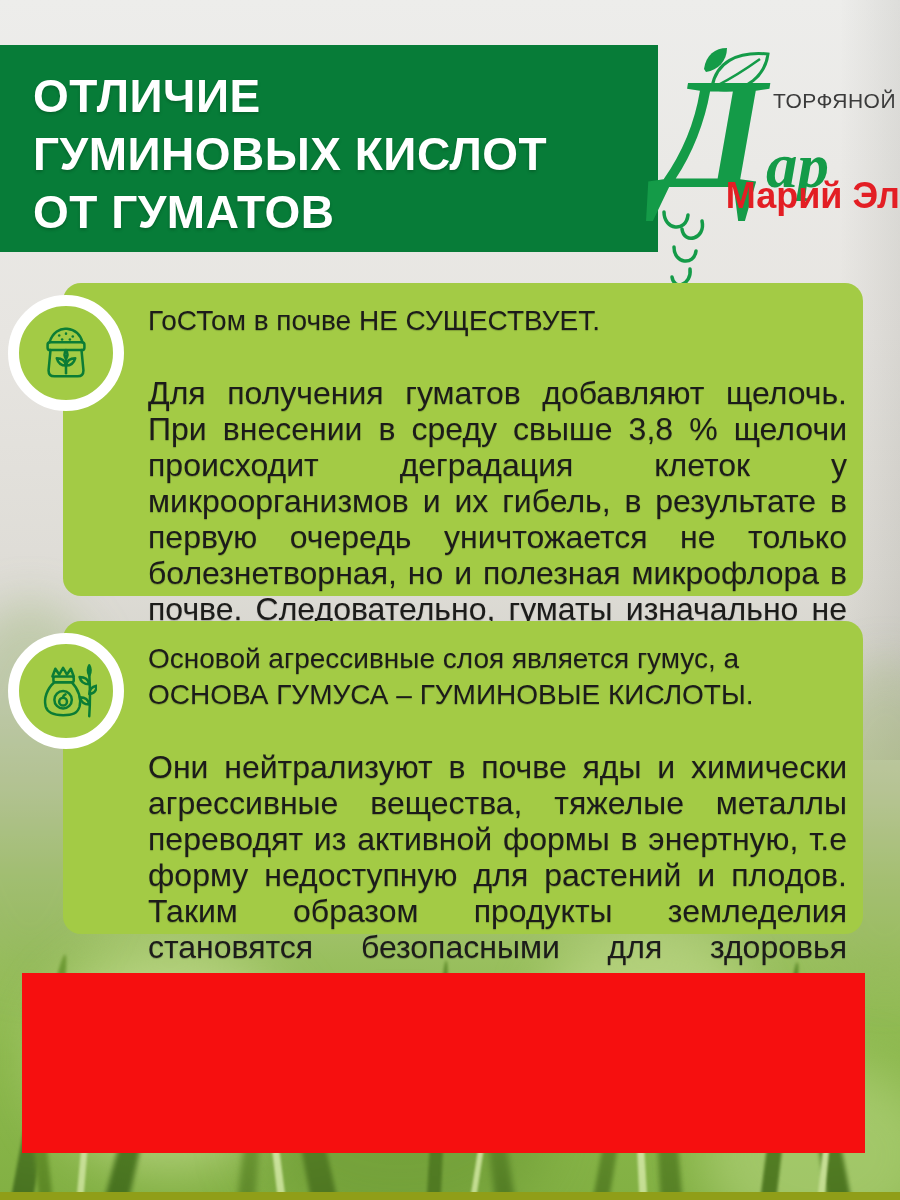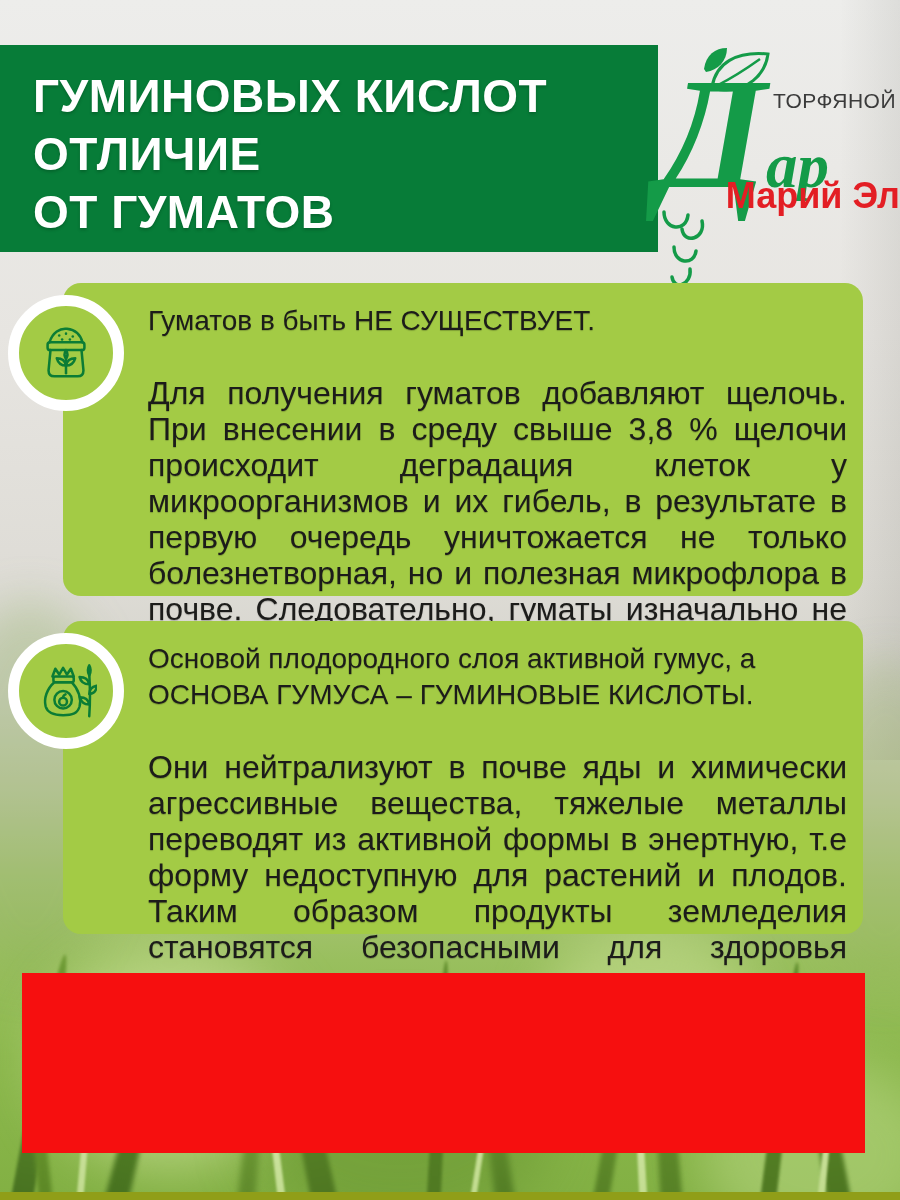--- a/index.html
+++ b/index.html
@@ -118,22 +118,22 @@
     <div class="blade light bw1"></div>
     <div class="blade light bw2"></div>
     <div class="blade light bw3"></div>
     <div class="blade light bw4"></div>
     <div class="blade light bw5"></div>
     <div class="bottom-strip"></div>
   </div>
 
   <header class="header">
     <h1 class="title">
+      <span>ОТЛИЧИЕ</span>
       <span>ГУМИНОВЫХ КИСЛОТ</span>
-      <span>ОТЛИЧИЕ</span>
       <span>ОТ ГУМАТОВ</span>
     </h1>
   </header>
 
   <div class="logo">
     <p class="logo-main">Дар</p>
     <svg class="leaf-svg" width="74" height="52" viewBox="0 0 74 52">
       <path d="M6 24 C8 10 17 3 29 3 C29 16 20 25 8 27 Z" fill="#149b48"></path>
       <path d="M14 42 C18 18 38 6 70 9 C67 31 48 46 26 45 C21 45 17 44 14 42 Z" fill="none" stroke="#149b48" stroke-width="3"></path>
       <path d="M20 40 C34 33 48 24 62 14" fill="none" stroke="#149b48" stroke-width="2.5"></path>
@@ -166,21 +166,21 @@
           <circle cx="25" cy="14" r="1.3"></circle>
             <circle cx="32" cy="12" r="1.3"></circle>
           <circle cx="39" cy="15" r="1.3"></circle>
             <circle cx="28" cy="18" r="1.3"></circle>
           <circle cx="36" cy="18" r="1.3"></circle>
         </g>
       </svg>
     </div>
     <div class="card-text">
       <p class="card-heading">
-        <span>Гуматов в быть НЕ СУЩЕСТВУЕТ.</span>
+        <span>ГоСТом в почве НЕ СУЩЕСТВУЕТ.</span>
         <span></span>
       </p>
       <p class="card-body">Для получения гуматов добавляют щелочь. При внесении в среду свыше 3,8 % щелочи происходит деградация клеток у микроорганизмов и их гибель, в результате в первую очередь уничтожается не только болезнетворная, но и полезная микрофлора в почве. Следовательно, гуматы изначально не могут быть носителями полезной микрофлоры.</p>
     </div>
   </section>
 
   <section class="card card2">
     <div class="icon-circle">
       <svg width="62" height="62" viewBox="0 0 64 64">
         <g fill="none" stroke="#0b7c35" stroke-width="2.6" stroke-linecap="round" stroke-linejoin="round">
@@ -193,21 +193,21 @@
           <path d="M56 14 C57 30 57 44 56 58"></path>
           <path d="M56 25 C50 25 47 22 46 17.5 C51.5 17.5 55 20 56 25 Z"></path>
           <path d="M56 35 C62 34.5 63.5 31 63.5 26.5 C58.5 27.5 56 30 56 35 Z"></path>
           <path d="M56 46 C50 46 47.5 43 46.5 38.5 C52 38.5 55 41 56 46 Z"></path>
           <path d="M56 16 C54 12 54 9 56 5.5 C58 9 58 12 56 16 Z"></path>
         </g>
       </svg>
     </div>
     <div class="card-text">
       <p class="card-heading">
-        <span>Основой плодородного слоя активной гумус, а</span>
+        <span>Основой агрессивные слоя является гумус, а</span>
         <span>ОСНОВА ГУМУСА – ГУМИНОВЫЕ КИСЛОТЫ.</span>
       </p>
       <p class="card-body">Они нейтрализуют в почве яды и химически агрессивные вещества, тяжелые металлы переводят из активной формы в энертную, т.е форму недоступную для растений и плодов. Таким образом продукты земледелия становятся безопасными для здоровья человека.</p>
     </div>
   </section>
 
   <section class="alert">
   </section>
 
 </div>

